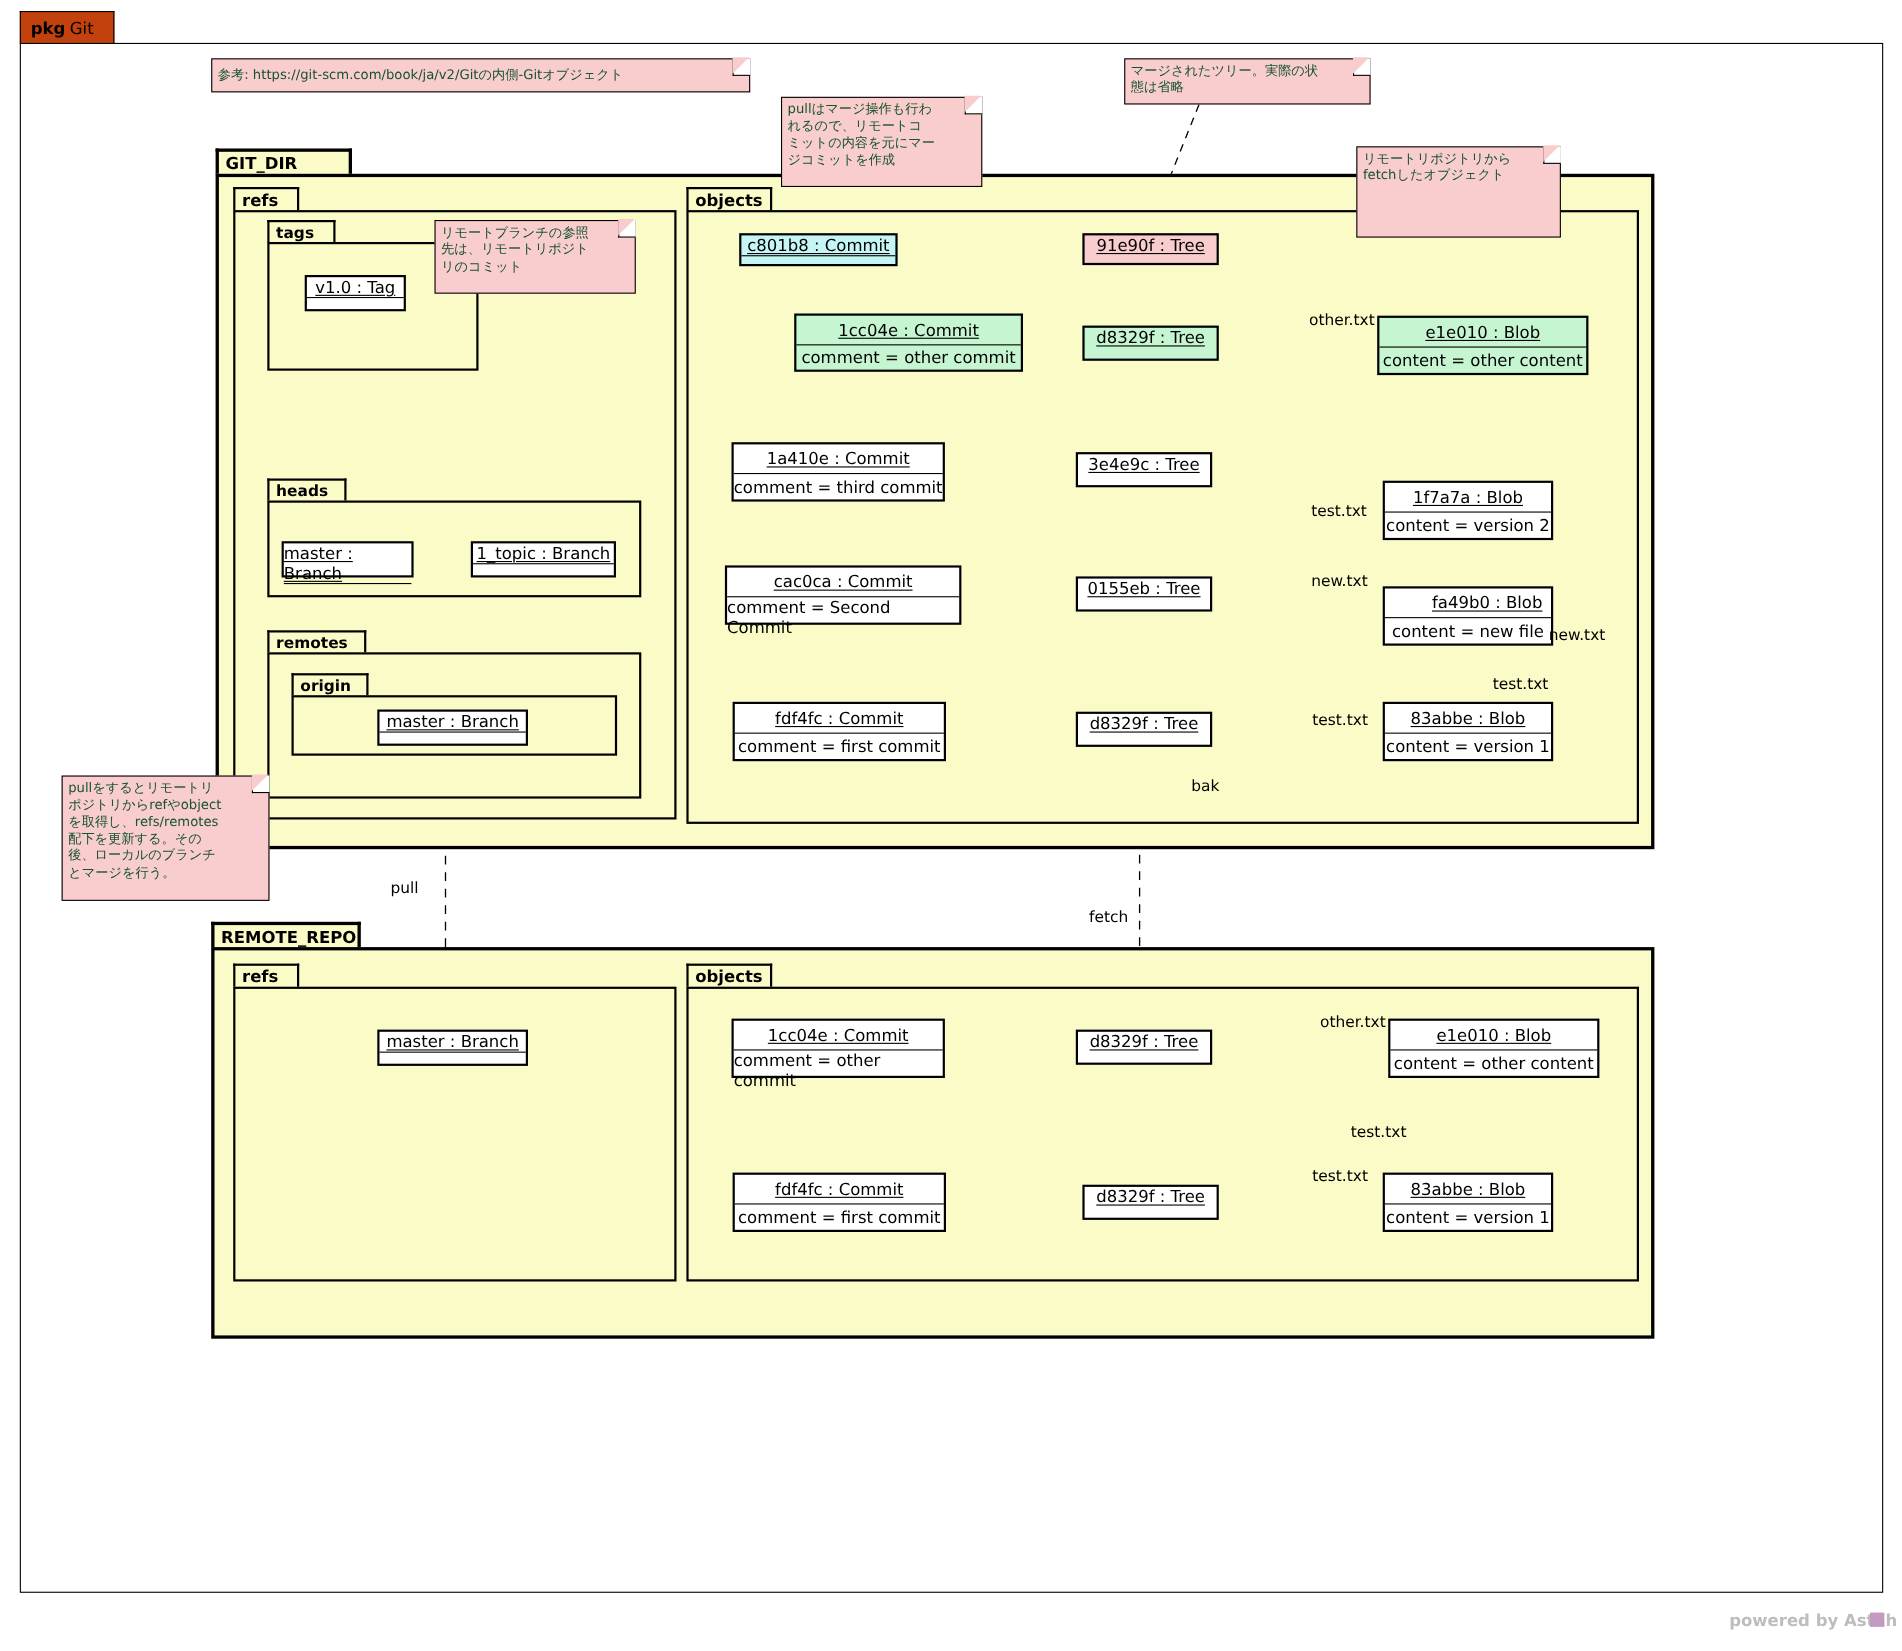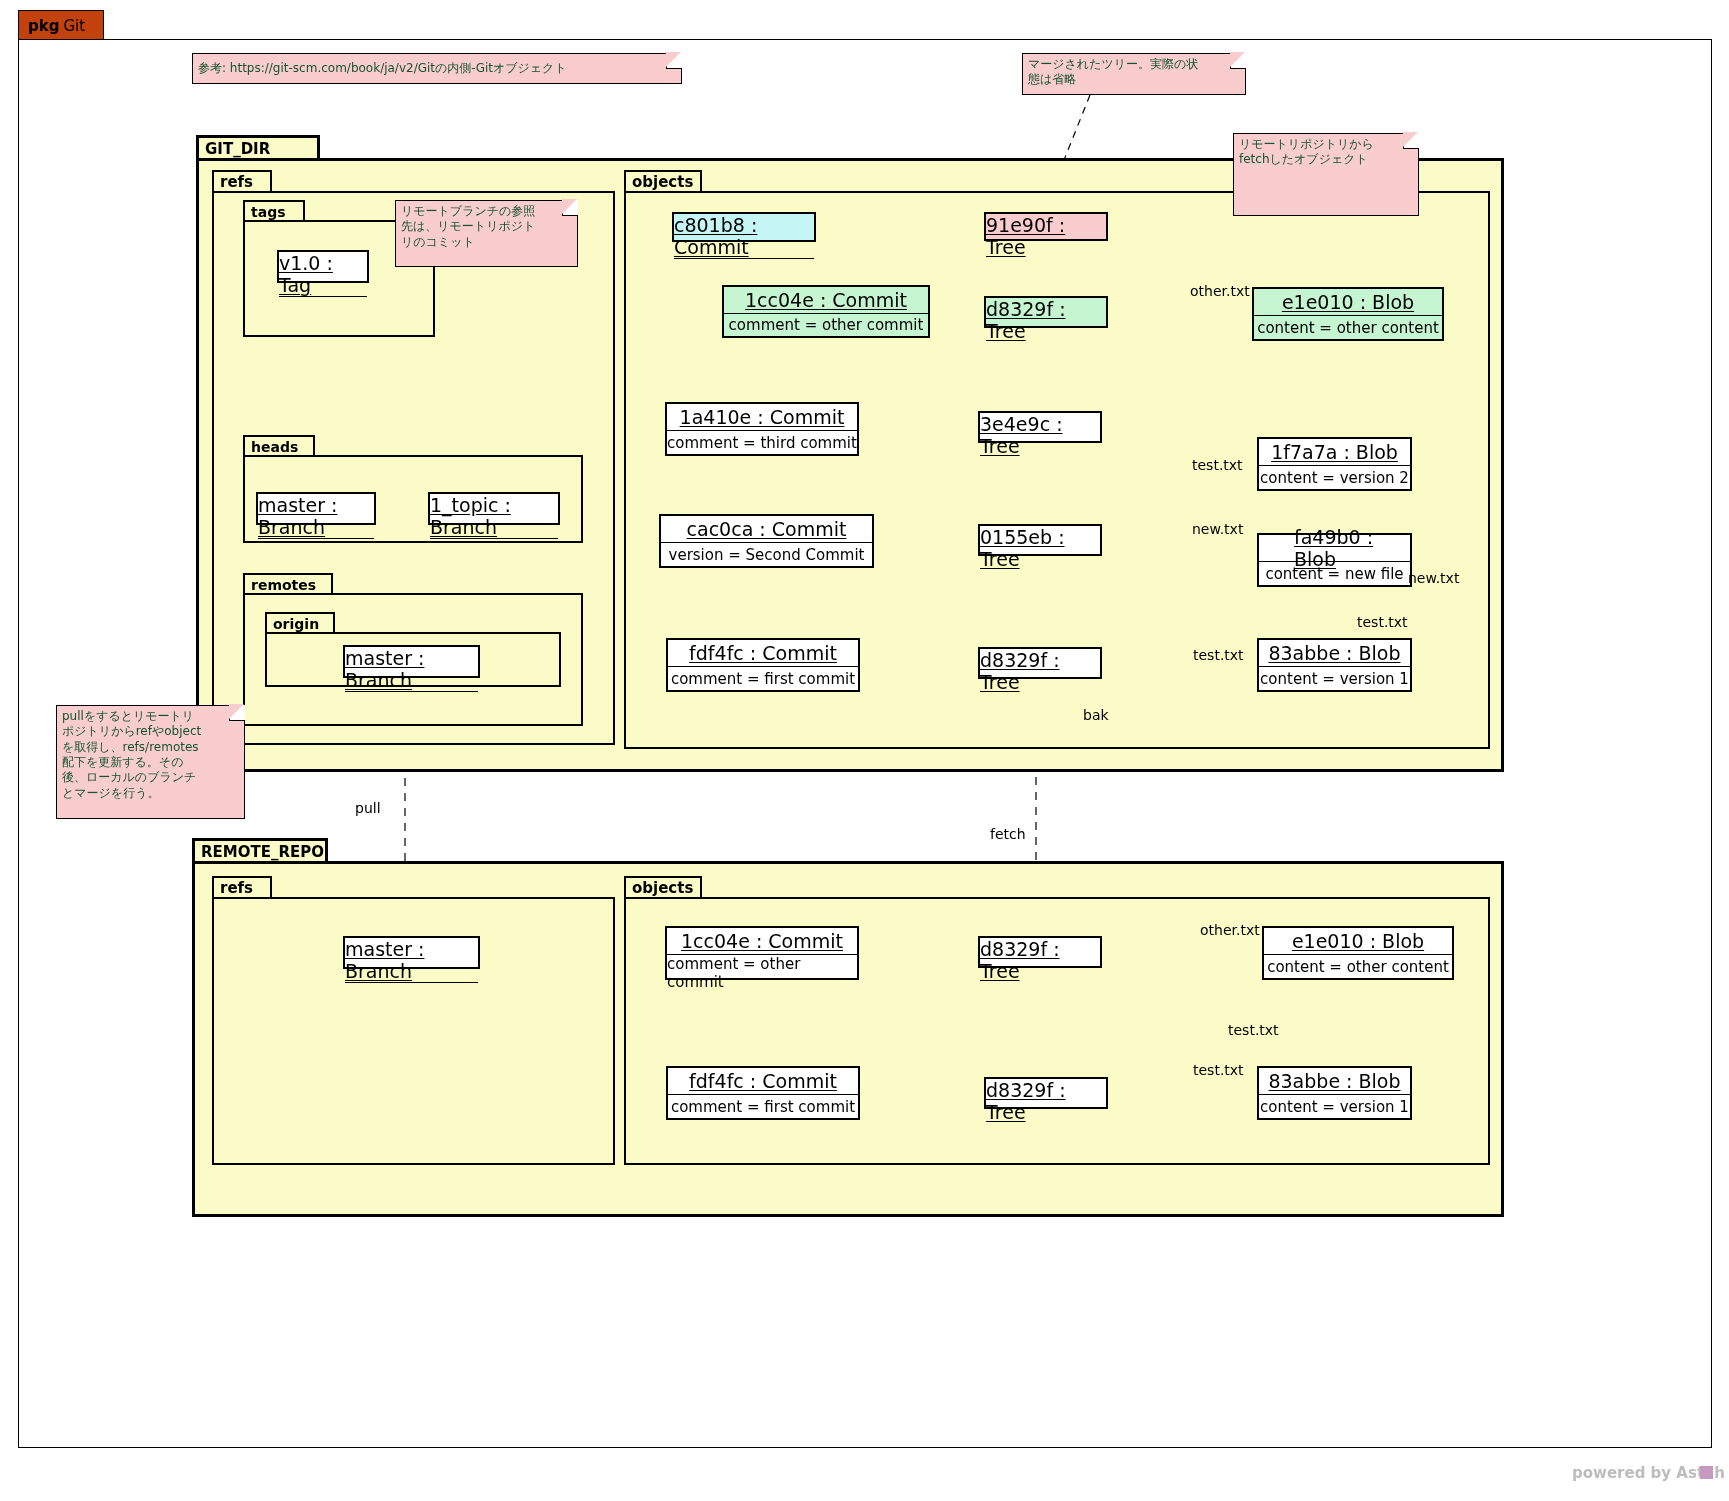--- a/index.html
+++ b/index.html
@@ -20,21 +20,21 @@
   .pack-label{position:absolute;background:#fbfbc8;border:3px solid #000;border-bottom:none;
               box-sizing:border-box;font-weight:bold;font-size:15px;color:#000;
               display:flex;align-items:center;padding-left:6px;letter-spacing:0px;}
   .pack-label.thin{border-width:2.5px;}
   .pack-label.thinner{border-width:2px;font-size:14px;}
 
   
   .obj{position:absolute;border:2.5px solid #000;box-sizing:border-box;background:#ffffff;
        display:flex;flex-direction:column;}
   .obj .hd{flex:0 0 auto;display:flex;align-items:center;justify-content:center;
-           font-size:19px;color:#000;}
+           font-size:15px;color:#000;}
   .obj .hd u{text-decoration:underline;text-underline-offset:2px;}
   .obj .sep{height:1px;background:#000;flex:0 0 auto;}
   .obj .bd{flex:1 1 auto;display:flex;align-items:center;justify-content:center;font-size:15px;}
 
   
   .note{position:absolute;background:#f9cdcd;border:1px solid #000;box-sizing:border-box;
         font-size:12px;line-height:1.28;padding:3px 6px 3px 5px;color:#14532d;white-space:pre-line;}
   .note .fold{position:absolute;top:-1px;right:-1px;width:15px;height:15px;
         background:#fff;border-left:1px solid #000;border-bottom:1px solid #000;}
   .note .fold:after{content:"";position:absolute;top:-1px;left:-1px;width:0;height:0;
@@ -218,21 +218,21 @@
       </div>
     <div class="sep"></div>
     <div class="bd">comment = third commit</div>
   </div>
 
   <div class="obj" style="left:659px;top:514px;width:215px;height:54px;">
     <div class="hd" style="height:26px;flex:0 0 26px;">
         <u>cac0ca : Commit</u>
       </div>
     <div class="sep"></div>
-    <div class="bd">version = Second Commit</div>
+    <div class="bd">comment = Second Commit</div>
   </div>
 
   <div class="obj" style="left:666px;top:638px;width:194px;height:54px;">
     <div class="hd" style="height:26px;flex:0 0 26px;">
         <u>fdf4fc : Commit</u>
       </div>
     <div class="sep"></div>
     <div class="bd">comment = first commit</div>
   </div>
 
@@ -367,20 +367,24 @@
 
   <div class="elabel" style="left:1200px;top:922px;">other.txt</div>
   <div class="elabel" style="left:1228px;top:1022px;">test.txt</div>
   <div class="elabel" style="left:1193px;top:1062px;">test.txt</div>
 
   <div class="elabel" style="left:355px;top:800px;">pull</div>
   <div class="elabel" style="left:990px;top:826px;">fetch</div>
 
   <div class="note" style="left:192px;top:53px;width:490px;height:31px;display:flex;align-items:center;">参考: https://git-scm.com/book/ja/v2/Gitの内側-Gitオブジェクト<div class="fold"></div></div>
 
+  <div class="note" style="left:710px;top:88px;width:183px;height:82px;">pullはマージ操作も行わ
+れるので、リモートコ
+ミットの内容を元にマー
+ジコミットを作成<div class="fold"></div></div>
 
   <div class="note" style="left:1022px;top:53px;width:224px;height:42px;">マージされたツリー。実際の状
 態は省略<div class="fold"></div></div>
 
   <div class="note" style="left:395px;top:200px;width:183px;height:67px;">リモートブランチの参照
 先は、リモートリポジト
 リのコミット<div class="fold"></div></div>
 
   <div class="note" style="left:1233px;top:133px;width:186px;height:83px;">リモートリポジトリから
 fetchしたオブジェクト<div class="fold"></div></div>

